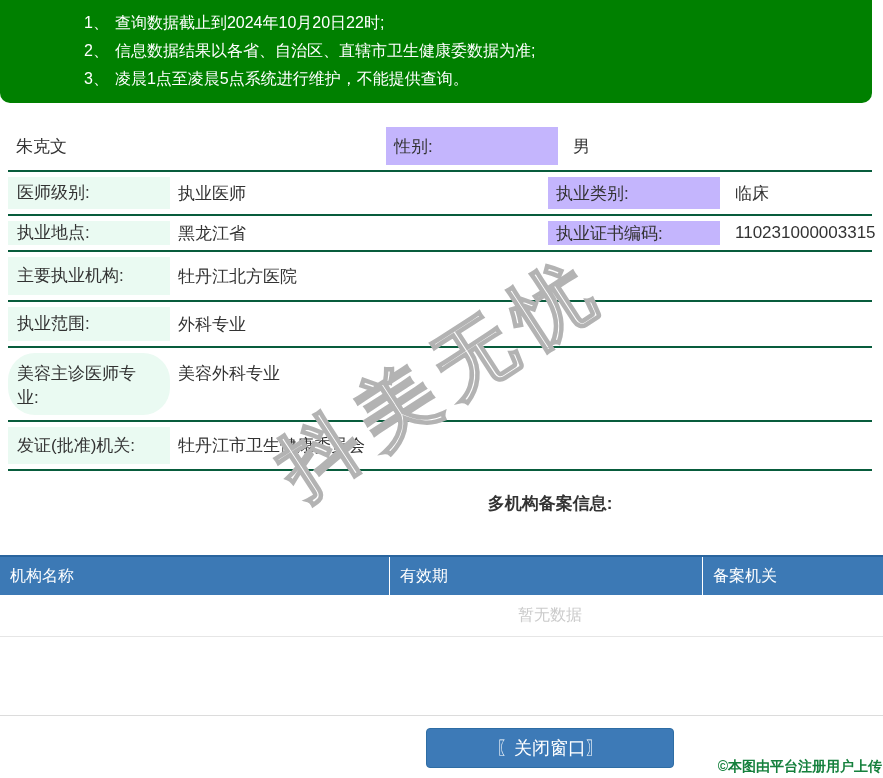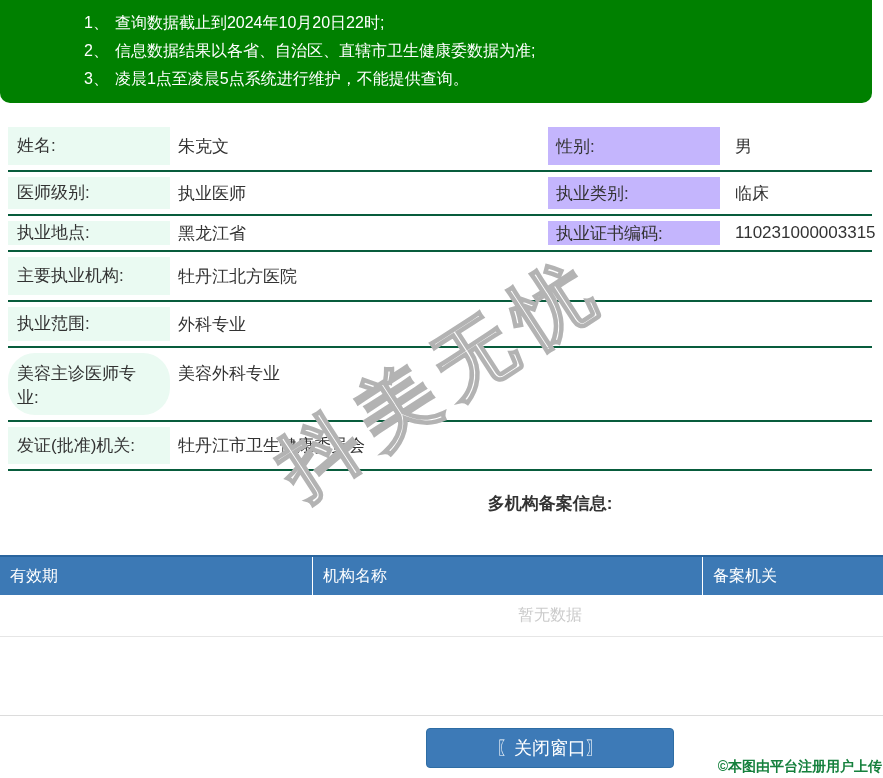--- a/index.html
+++ b/index.html
@@ -76,21 +76,20 @@
 <div class="screen">
 
   <div class="banner">
     <div><span class="num">1、</span><span>查询数据截止到</span><b>2024年10月20日22时</b><span>;</span></div>
     <div><span class="num">2、</span><span>信息数据结果以各省、自治区、直辖市卫生健康委数据为准;</span><b></b><span></span></div>
     <div><span class="num">3、</span><span></span><b>凌晨1点至凌晨5点</b><span>系统进行维护，不能提供查询。</span></div>
   </div>
 
   <div class="info-table">
     <div class="info-row r1">
-      <div class="cell-label">姓名:</div>
       <div class="cell-value">朱克文</div>
       <div class="cell-label2">性别:</div>
       <div class="cell-value2">男</div>
     </div>
     <div class="info-row r2">
       <div class="cell-label">医师级别:</div>
       <div class="cell-value">执业医师</div>
       <div class="cell-label2">执业类别:</div>
       <div class="cell-value2">临床</div>
     </div>
@@ -115,22 +114,22 @@
     <div class="info-row r7">
       <div class="cell-label">发证(批准)机关:</div>
       <div class="cell-value grow">牡丹江市卫生健康委员会</div>
     </div>
   </div>
 
   <div class="lower">
     <div class="filing-title">多机构备案信息:</div>
     <div class="filing-table">
       <div class="filing-head">
+        <div class="fh-cell fh-1">机构名称</div>
         <div class="fh-cell fh-2">有效期</div>
-        <div class="fh-cell fh-1">机构名称</div>
         <div class="fh-cell fh-3">备案机关</div>
       </div>
       <div class="filing-empty">暂无数据</div>
     </div>
     <div class="footer-divider"></div>
     <div class="btn-wrap">
       <button class="close-btn">〖关闭窗口〗</button>
     </div>
   </div>
 

